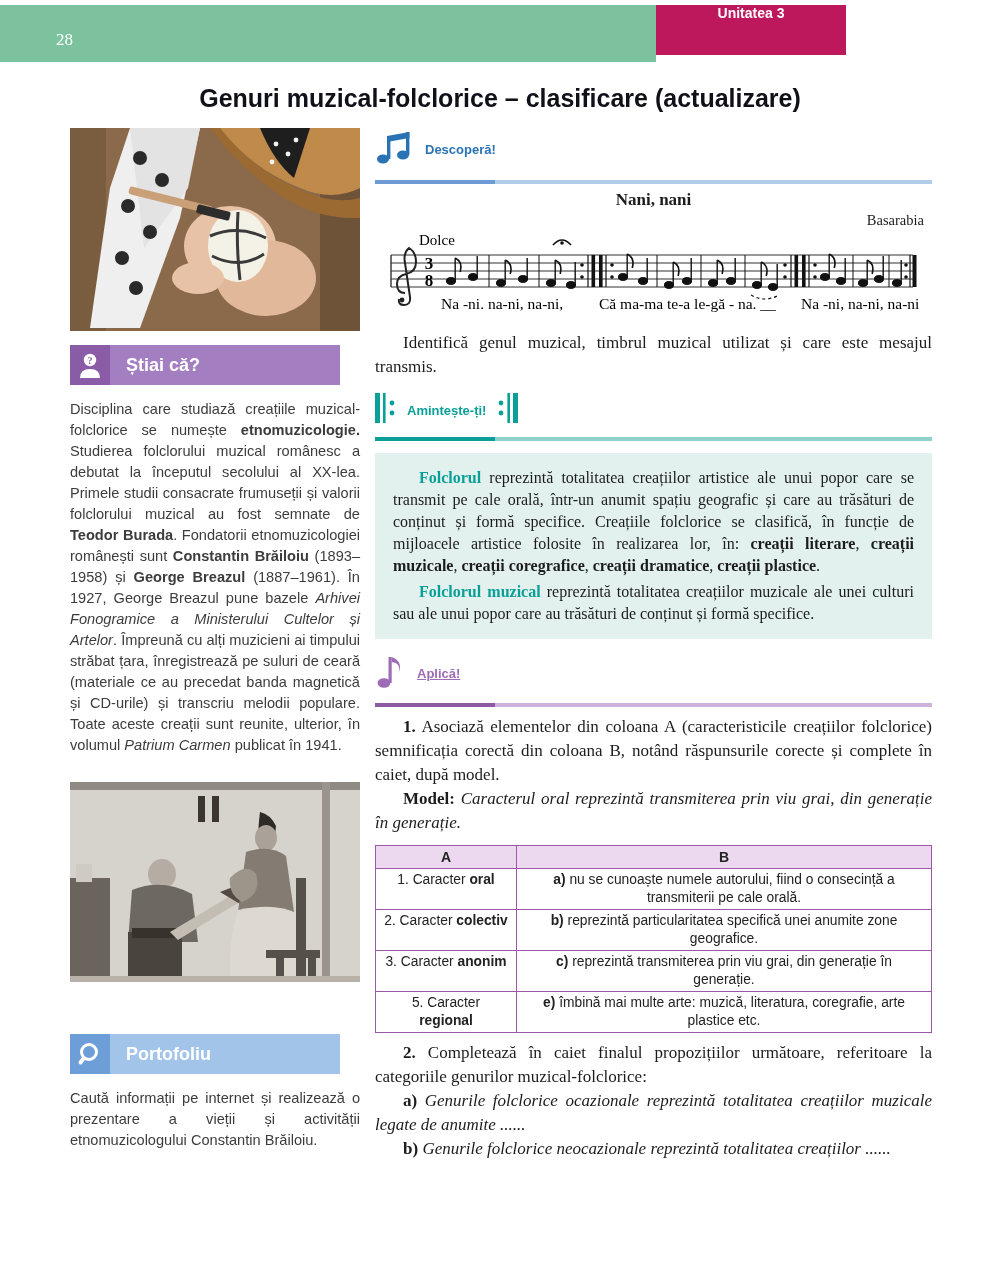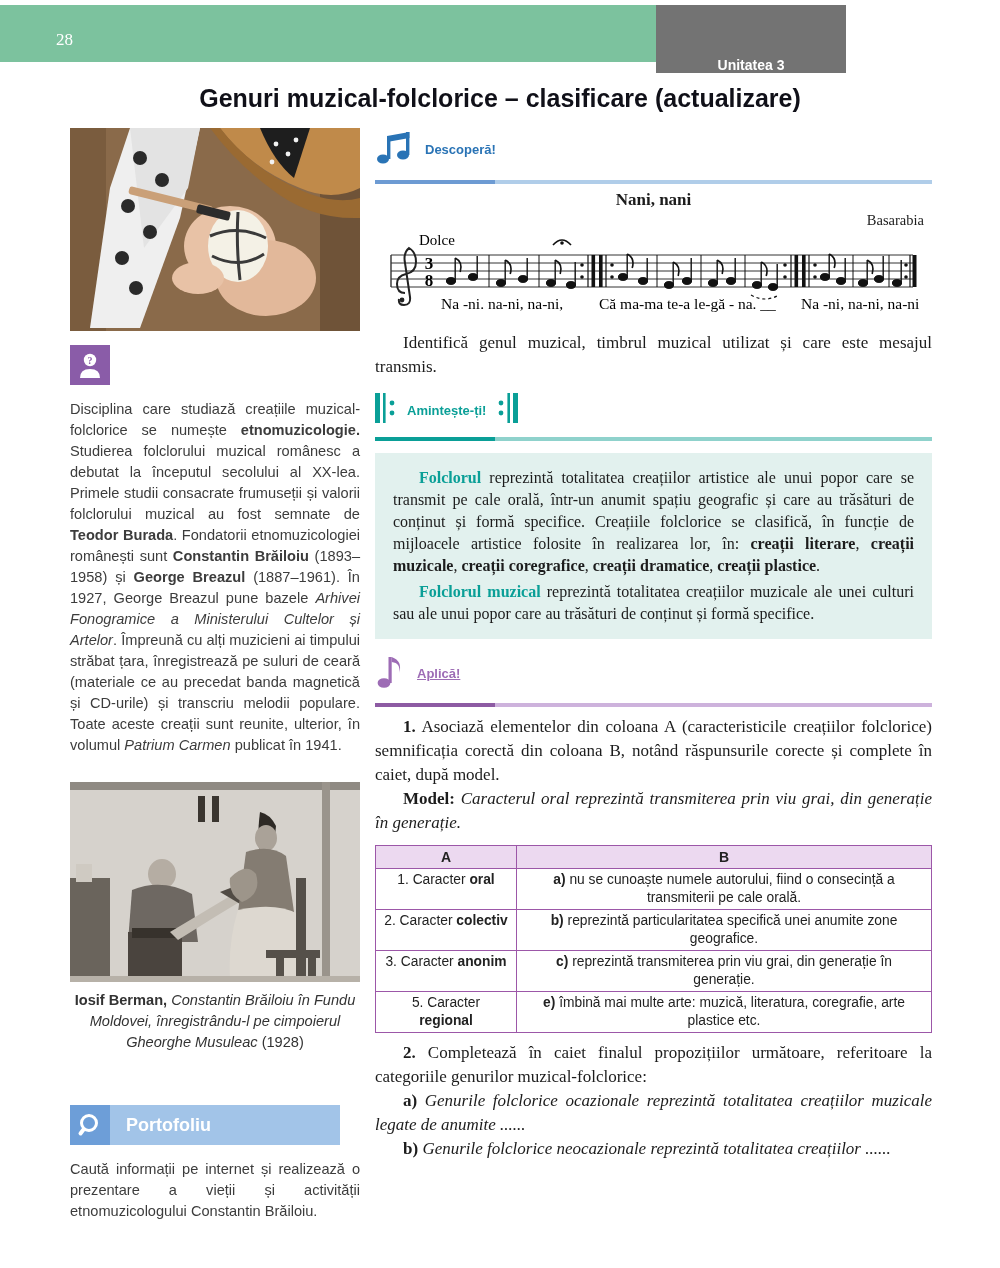--- a/index.html
+++ b/index.html
@@ -2,22 +2,22 @@
 <html><head>
 <meta charset="utf-8">
 <style>
   html,body{margin:0;padding:0;background:#ffffff;}
   .page{position:relative;width:1000px;height:1268px;background:#ffffff;overflow:hidden;
         font-family:"Liberation Serif",serif;color:#1c1c1c;}
 
   
   .band{position:absolute;left:0;top:5px;width:656px;height:57px;background:#7cc29e;}
   .pagenum{position:absolute;left:56px;top:30px;color:#ffffff;font-size:17px;font-family:"Liberation Serif",serif;}
-  .unit-tab{position:absolute;left:656px;top:5px;width:190px;height:68px;background:#737373;
-            display:flex;align-items:flex-end;justify-content:center;}
+  .unit-tab{position:absolute;left:656px;top:5px;width:190px;height:50px;background:#be185d;
+            display:flex;align-items:flex-start;justify-content:center;}
   .unit-tab span{color:#fff;font-family:"Liberation Sans",sans-serif;font-weight:700;font-size:14px;}
   .title{position:absolute;left:0;top:84px;width:1000px;text-align:center;
          font-family:"Liberation Sans",sans-serif;font-weight:700;font-size:25px;color:#101018;}
 
   
   .leftcol{position:absolute;left:70px;top:128px;width:290px;font-family:"Liberation Sans",sans-serif;}
   .rightcol{position:absolute;left:375px;top:128px;width:557px;}
 
   
   .photo{width:290px;display:block;}
@@ -112,20 +112,21 @@
     </svg>
 
     <div class="side-bar-head stiai">
       <span class="sq">
         <svg width="24" height="26" viewBox="0 0 24 26">
           <circle cx="12" cy="8" r="6.2" fill="#ffffff"></circle>
           <text x="12" y="11.5" text-anchor="middle" font-family="Liberation Sans,sans-serif" font-size="10" font-weight="bold" fill="#8a5ca8">?</text>
           <path d="M2 26 Q2 17 12 17 Q22 17 22 26 Z" fill="#ffffff"></path>
         </svg>
       </span>
+      <span class="lbl">Știai că?</span>
     </div>
     <div class="side-para"><span>Disciplina care studiază creațiile muzical-folclorice se numește </span><span class="b">etnomuzicologie.</span><span> Studierea folclorului muzical românesc a debutat la începutul secolului al XX-lea. Primele studii consacrate frumuseții și valorii folclorului muzical au fost semnate de </span><span class="b">Teodor Burada</span><span>. Fondatorii etnomuzicologiei românești sunt </span><span class="b">Constantin Brăiloiu</span><span> (1893–1958) și </span><span class="b">George Breazul</span><span> (1887–1961). În 1927, George Breazul pune bazele </span><span class="i">Arhivei Fonogramice a Ministerului Cultelor și Artelor</span><span>. Împreună cu alți muzicieni ai timpului străbat țara, înregistrează pe suluri de ceară (materiale ce au precedat banda magnetică și CD-urile) și transcriu melodii populare. Toate aceste creații sunt reunite, ulterior, în volumul </span><span class="i">Patrium Carmen</span><span> publicat în 1941.</span></div>
 
     <svg class="photo" width="290" height="200" viewBox="0 0 290 200" style="margin-top:26px;">
       <rect width="290" height="200" fill="#d6d2cc"></rect>
       <rect x="0" y="0" width="290" height="8" fill="#8f8a83"></rect>
       <rect x="252" y="0" width="8" height="200" fill="#9a948c"></rect>
       <rect x="128" y="14" width="7" height="26" fill="#3a352f"></rect>
         <rect x="142" y="14" width="7" height="26" fill="#3a352f"></rect>
       <rect x="0" y="96" width="40" height="104" fill="#6a645c"></rect>
@@ -140,21 +141,20 @@
       <ellipse cx="196" cy="56" rx="11" ry="13" fill="#aaa298"></ellipse>
       <path d="M176 70 Q200 62 216 74 L224 130 L168 130 Z" fill="#847c72"></path>
       <path d="M160 96 Q176 80 186 92 Q192 112 172 120 Q158 112 160 96 Z" fill="#9d958a"></path>
       <path d="M168 128 Q206 120 228 132 L236 196 L160 196 Q158 160 168 128 Z" fill="#ddd8d0"></path>
       <rect x="226" y="96" width="10" height="100" fill="#55504a"></rect>
       <rect x="196" y="168" width="54" height="8" fill="#55504a"></rect>
       <rect x="206" y="176" width="8" height="24" fill="#55504a"></rect>
         <rect x="238" y="176" width="8" height="24" fill="#55504a"></rect>
       <rect x="0" y="194" width="290" height="6" fill="#b7b1a8"></rect>
     </svg>
-    <div class="caption"><span class="b">Iosif Berman, </span><span class="i">Constantin Brăiloiu în Fundu Moldovei, înregistrându-l pe cimpoierul Gheorghe Musuleac</span><span> (1928)</span></div>
 
     <div class="porto-wrap">
       <div class="side-bar-head porto">
         <span class="sq">
           <svg width="26" height="26" viewBox="0 0 26 26">
             <circle cx="12" cy="11" r="7.5" fill="none" stroke="#ffffff" stroke-width="3"></circle>
             <line x1="6.5" y1="17.5" x2="3.5" y2="21.5" stroke="#ffffff" stroke-width="4" stroke-linecap="round"></line>
           </svg>
         </span>
         <span class="lbl">Portofoliu</span>

